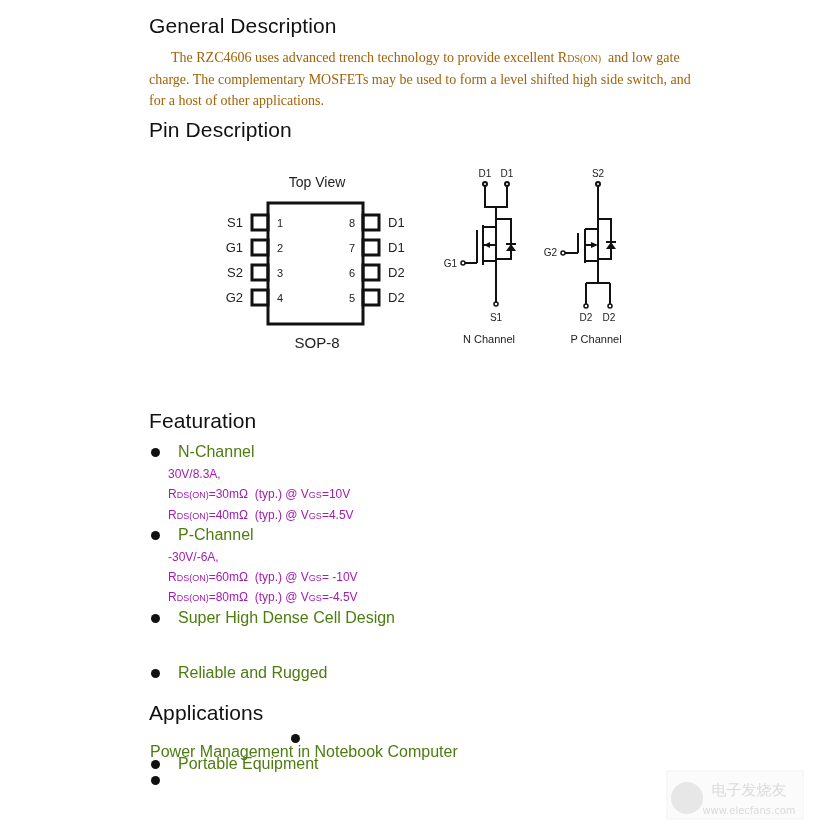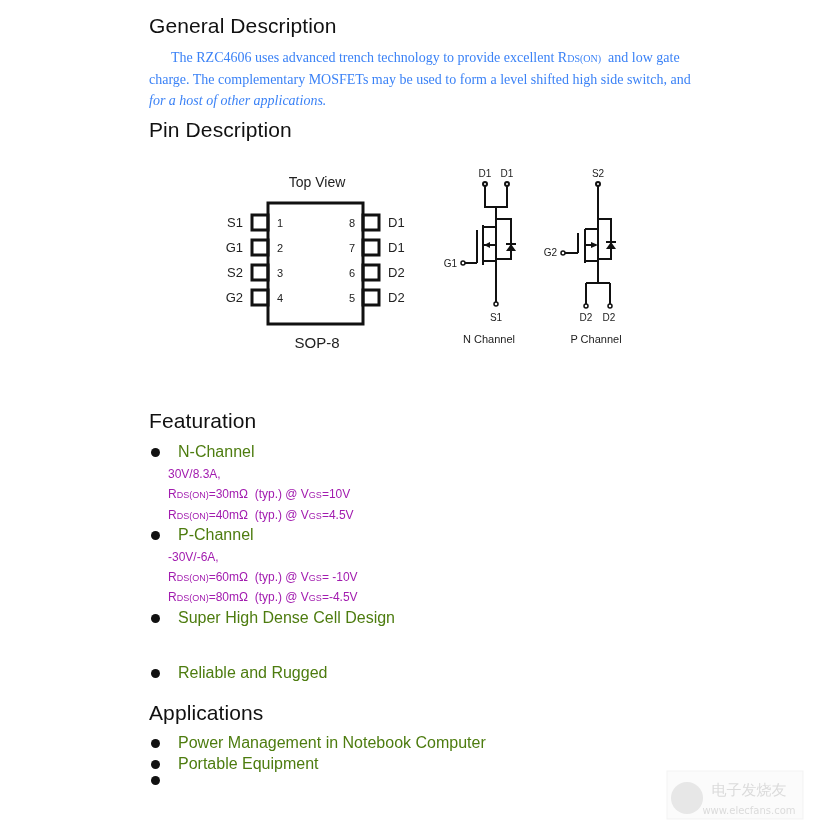--- a/index.html
+++ b/index.html
@@ -1,39 +1,39 @@
 <!DOCTYPE html>
 <html><head>
 <meta charset="utf-8">
 <style>
   * { margin: 0; padding: 0; box-sizing: border-box; }
   html, body { width: 816px; height: 831px; background: #ffffff; overflow: hidden; }
   body { position: relative; color: #111; font-family: "Liberation Sans", sans-serif; }
   .abs { position: absolute; }
   .h1 { font-family: "Liberation Sans", sans-serif; font-size: 21px; color: #111; letter-spacing: 0.1px; }
-  .para { font-family: "Liberation Serif", serif; font-size: 14px; line-height: 21px; color: #3b82f6; }
+  .para { font-family: "Liberation Serif", serif; font-size: 14px; line-height: 21px; color: #a16207; }
   .para .sub { font-size: 10px; }
   .bullet-row { position: absolute; left: 150px; display: flex; align-items: center; }
   .dot { width: 9px; height: 9px; border-radius: 50%; background: #111; margin-right: 18px; margin-left: 1px; }
   .blabel { font-size: 16px; color: #4d7c0f; }
   .spec { position: absolute; left: 168px; font-size: 12px; color: #a21caf; }
   .spec .sm { font-size: 9px; }
   .diag-text { font-family: "Liberation Sans", sans-serif; fill: #222; }
   .watermark { opacity: 0.35; }
 </style>
 </head>
 <body>
 
 <div class="abs h1" style="left:149px;top:14px;">General Description</div>
 <div class="abs para" style="left:149px;top:47px;width:570px;">
   <div style="text-indent:22px;white-space:nowrap;">
     <span>The RZC4606 uses advanced trench technology to provide excellent R</span><span class="sub">DS(ON)</span><span style="white-space:pre">  and low gate</span>
   </div>
   <div style="white-space:nowrap;">charge. The complementary MOSFETs may be used to form a level shifted high side switch, and</div>
-  <div style="white-space:nowrap;font-style:italic;">for a host of other applications.</div>
+  <div style="white-space:nowrap;">for a host of other applications.</div>
 </div>
 
 <div class="abs h1" style="left:149px;top:118px;">Pin Description</div>
 
 <svg class="abs" style="left:215px;top:170px;" width="210" height="185">
   <text class="diag-text" x="102" y="17" font-size="14" text-anchor="middle">Top View</text>
   <rect x="53" y="33" width="95" height="121" fill="none" stroke="#111" stroke-width="3"></rect>
 
   <g>
     <rect x="37" y="45" width="16" height="15" fill="none" stroke="#111" stroke-width="3"></rect>
@@ -145,21 +145,21 @@
 <div class="bullet-row" style="top:609px;">
   <span class="dot"></span>
   <span class="blabel">Super High Dense Cell Design</span>
 </div>
 <div class="bullet-row" style="top:664px;">
   <span class="dot"></span>
   <span class="blabel">Reliable and Rugged</span>
 </div>
 
 <div class="abs h1" style="left:149px;top:701px;">Applications</div>
-<div class="bullet-row" style="top:734px;">
+<div class="bullet-row" style="top:734px;flex-direction:column;">
   <span class="dot"></span>
   <span class="blabel">Power Management in Notebook Computer</span>
 </div>
 <div class="bullet-row" style="top:755px;">
   <span class="dot"></span>
   <span class="blabel">Portable Equipment</span>
 </div>
 <div class="bullet-row" style="top:776px;">
   <span class="dot"></span>
 </div>

